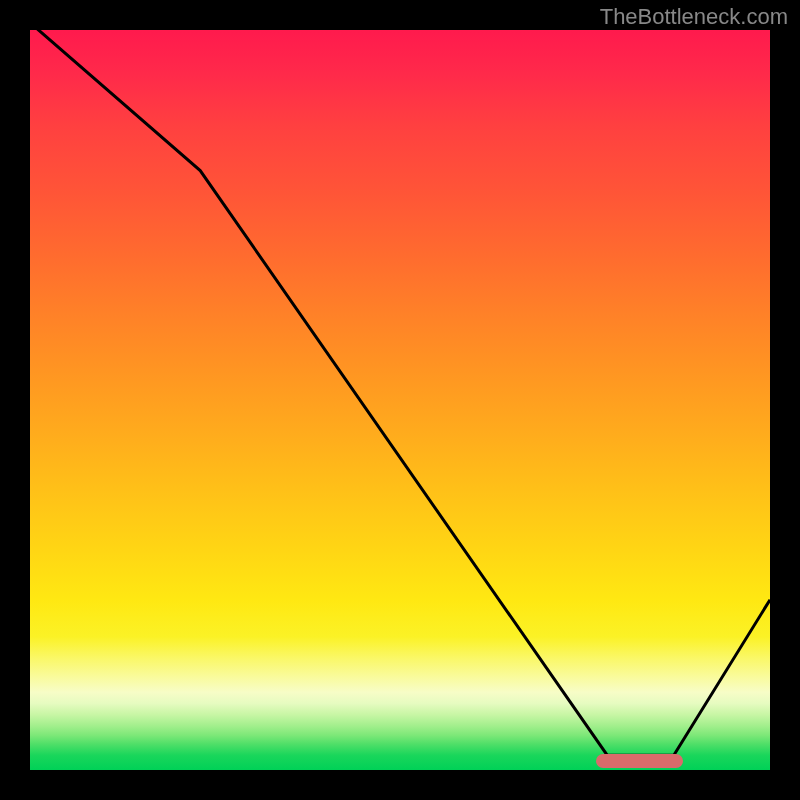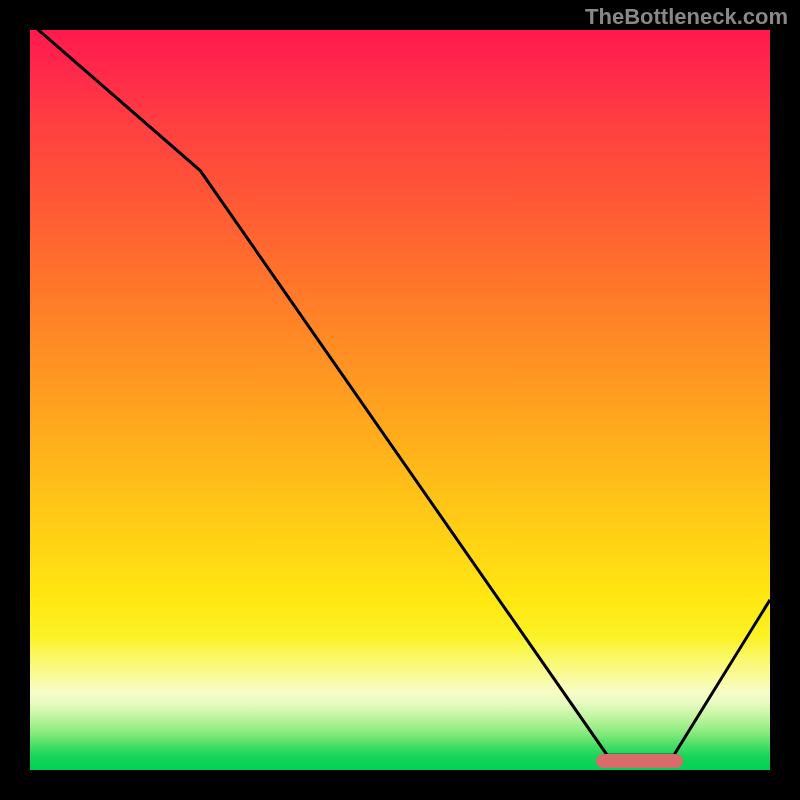--- a/index.html
+++ b/index.html
@@ -10,21 +10,21 @@
     background: #000;
     font-family: Arial, sans-serif;
     position: relative;
   }
   .watermark {
     position: absolute;
     top: 4px;
     right: 12px;
     color: #888;
     font-size: 22px;
-    font-weight: bold;
+    font-weight: normal;
     z-index: 10;
     text-align: right;
   }
   .plot-area {
     position: absolute;
     left: 30px;
     top: 30px;
     width: 740px;
     height: 740px;
     overflow: hidden;

